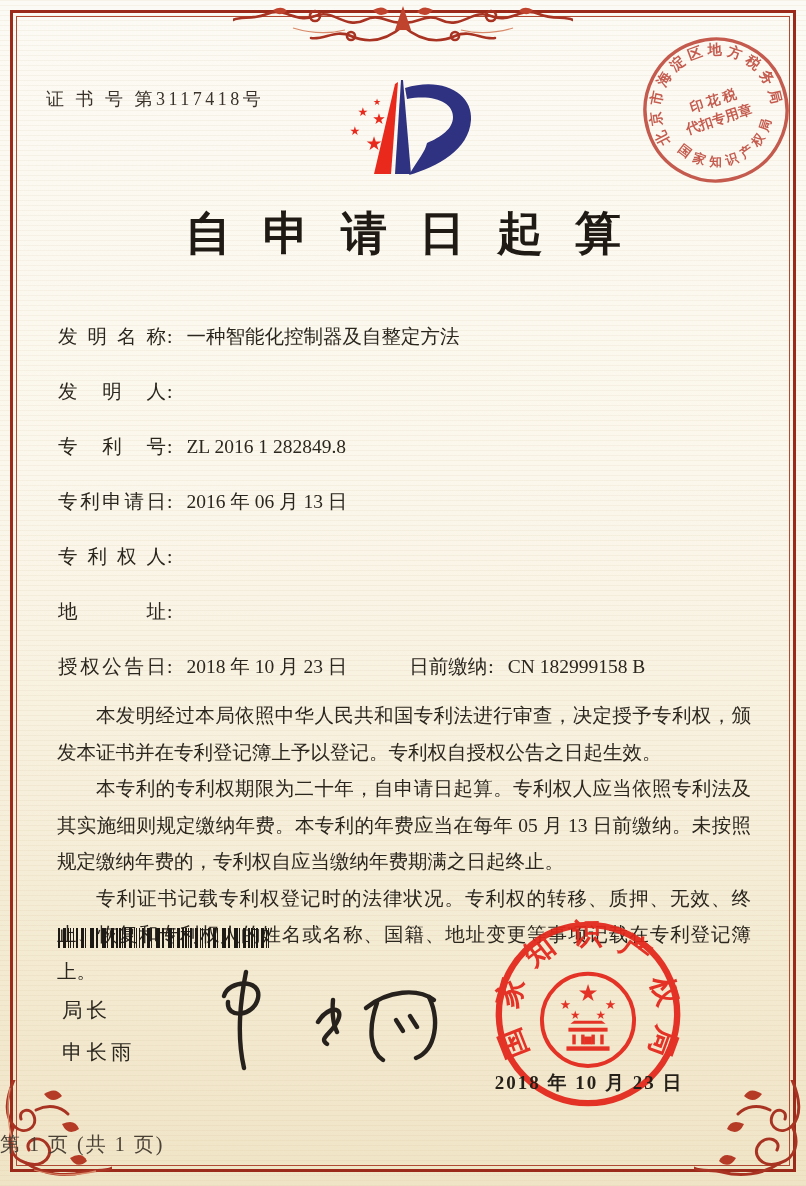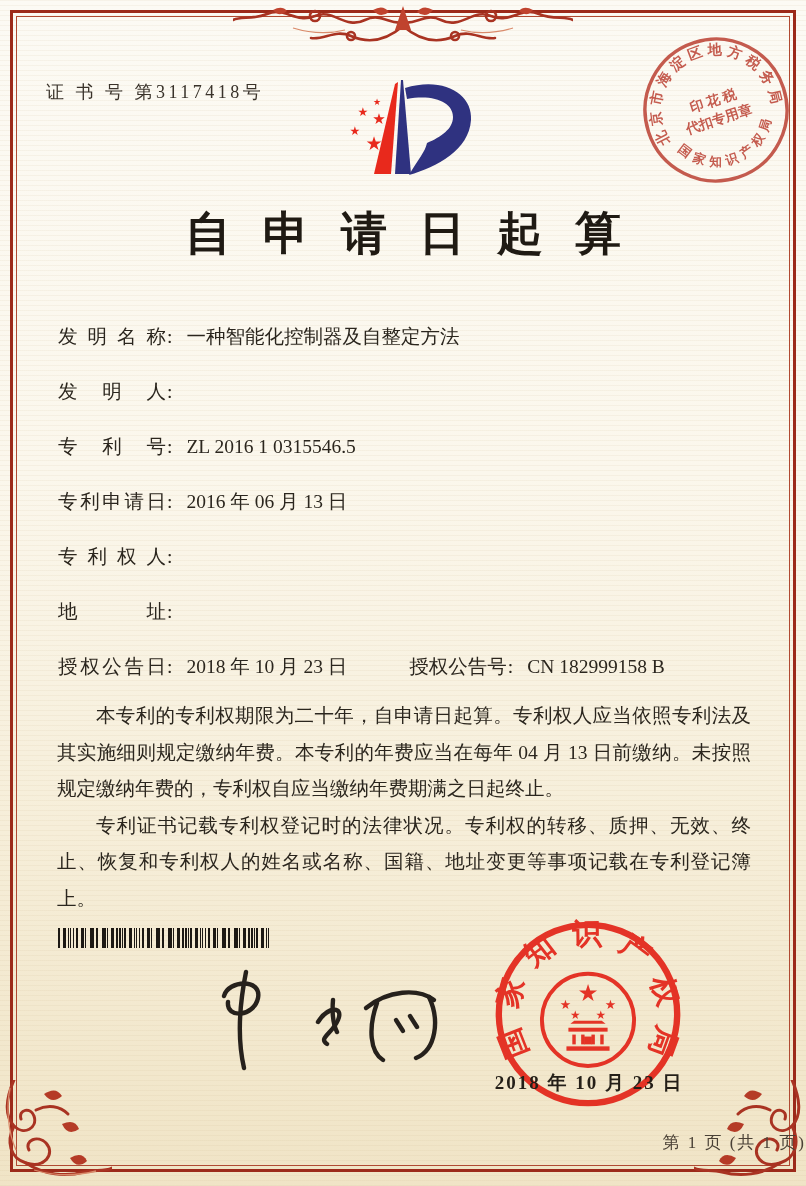--- a/index.html
+++ b/index.html
@@ -10,21 +10,21 @@
       repeating-linear-gradient(180deg, rgba(197,172,126,0.10) 0px, rgba(197,172,126,0.10) 1px, rgba(0,0,0,0) 1px, rgba(0,0,0,0) 5px),
       linear-gradient(180deg,#fcfaf4 0%,#fbf7ec 40%,#f6eed9 70%,#f0e4c6 100%);
   }
   
   .frame-outer{position:absolute;left:10px;top:10px;right:10px;bottom:14px;border:3px solid #9c2a1a;pointer-events:none;}
   .frame-inner{position:absolute;left:16px;top:16px;right:16px;bottom:20px;border:1px solid #b04a32;pointer-events:none;}
   .orn-top{position:absolute;left:233px;top:0px;width:340px;height:54px;}
   .orn-bl{position:absolute;left:0px;top:1080px;width:112px;height:102px;}
   .orn-br{position:absolute;right:0px;top:1080px;width:112px;height:102px;transform:scaleX(-1);}
   
-  .cert-no{position:absolute;left:46px;top:80px;font-size:18px;letter-spacing:3.5px;color:#38claim;color:#39322a;}
+  .cert-no{position:absolute;left:46px;top:87px;font-size:18px;letter-spacing:3.5px;color:#38claim;color:#39322a;}
   .logo{position:absolute;left:327px;top:68px;width:152px;height:126px;}
   .tax-stamp{position:absolute;left:640px;top:34px;width:152px;height:152px;transform:rotate(-18deg);opacity:.88;}
   .title{position:absolute;left:0;top:203px;width:100%;text-align:center;font-size:46px;font-weight:600;
          letter-spacing:32px;text-indent:32px;color:#1f1a13;}
   
   .fields{position:absolute;left:58px;top:322px;width:700px;font-size:19.5px;}
   .frow{display:flex;align-items:center;line-height:30px;margin-bottom:25px;white-space:nowrap;}
   .flabel{display:inline-block;width:108px;text-align:justify;text-align-last:justify;color:#2b261e;}
   .fcolon{margin-left:1px;}
   .fvalue{margin-left:14px;color:#2b261e;}
@@ -35,21 +35,21 @@
   .body p{margin:0;text-indent:2em;}
   
   .barcode{position:absolute;left:58px;top:928px;width:240px;height:20px;display:flex;align-items:stretch;}
   .barcode span{display:block;background:#1d1914;height:100%;flex:none;}
   .officer{position:absolute;left:62px;top:996px;font-size:20.5px;letter-spacing:4px;color:#2b261e;}
   .officer div{margin-bottom:14px;}
   .sig{position:absolute;left:200px;top:962px;width:262px;height:118px;}
   .seal{position:absolute;left:486px;top:916px;width:204px;height:196px;opacity:.93;}
   .seal-date{position:absolute;left:489px;top:1070px;width:200px;text-align:center;font-size:19px;font-weight:600;
              letter-spacing:2px;color:#241f18;}
-  .footer{position:absolute;left:0;top:1131px;width:100%;text-align:right;font-size:17px;letter-spacing:2px;color:#4a4136;}
+  .footer{position:absolute;left:0;top:1131px;width:100%;text-align:left;font-size:20px;letter-spacing:2px;color:#4a4136;}
   .svg-serif{font-family:"Liberation Serif","DejaVu Serif",serif;}
 </style>
 </head>
 <body>
 
 <div class="page">
 
   <div class="frame-outer"></div>
   <div class="frame-inner"></div>
 
@@ -151,49 +151,50 @@
         <span class="fcolon">:</span>
       <span class="fvalue">一种智能化控制器及自整定方法</span>
     </div>
     <div class="frow">
       <span class="flabel">发明人</span>
         <span class="fcolon">:</span>
     </div>
     <div class="frow">
       <span class="flabel">专利号</span>
         <span class="fcolon">:</span>
-      <span class="fvalue">ZL 2016 1 0315546.5</span>
+      <span class="fvalue">ZL 2016 1 282849.8</span>
     </div>
     <div class="frow">
       <span class="flabel">专利申请日</span>
         <span class="fcolon">:</span>
       <span class="fvalue">2016 年 06 月 13 日</span>
     </div>
     <div class="frow">
       <span class="flabel">专利权人</span>
         <span class="fcolon">:</span>
     </div>
     <div class="frow">
       <span class="flabel">地址</span>
         <span class="fcolon">:</span>
     </div>
     <div class="frow">
       <span class="flabel">授权公告日</span>
         <span class="fcolon">:</span>
       <span class="fvalue">2018 年 10 月 23 日</span>
       <span class="fgroup2">
-        <span class="flabel2">授权公告号</span>
+        <span class="flabel2">日前缴纳</span>
           <span class="fcolon">:</span>
         <span class="fvalue">CN 182999158 B</span>
       </span>
     </div>
   </div>
 
   <div class="body">
-    <p>本专利的专利权期限为二十年，自申请日起算。专利权人应当依照专利法及其实施细则规定缴纳年费。本专利的年费应当在每年 04 月 13 日前缴纳。未按照规定缴纳年费的，专利权自应当缴纳年费期满之日起终止。</p>
+    <p>本发明经过本局依照中华人民共和国专利法进行审查，决定授予专利权，颁发本证书并在专利登记簿上予以登记。专利权自授权公告之日起生效。</p>
+    <p>本专利的专利权期限为二十年，自申请日起算。专利权人应当依照专利法及其实施细则规定缴纳年费。本专利的年费应当在每年 05 月 13 日前缴纳。未按照规定缴纳年费的，专利权自应当缴纳年费期满之日起终止。</p>
     <p>专利证书记载专利权登记时的法律状况。专利权的转移、质押、无效、终止、恢复和专利权人的姓名或名称、国籍、地址变更等事项记载在专利登记簿上。</p>
   </div>
 
   <div class="barcode">
       <span style="width:2px;margin-right:3px"></span>
       <span style="width:3px;margin-right:2px"></span>
       <span style="width:1px;margin-right:1px"></span>
       <span style="width:1px;margin-right:2px"></span>
       <span style="width:1px;margin-right:2px"></span>
       <span style="width:2px;margin-right:3px"></span>
@@ -238,20 +239,24 @@
       <span style="width:3px;margin-right:2px"></span>
       <span style="width:2px;margin-right:1px"></span>
       <span style="width:2px;margin-right:1px"></span>
       <span style="width:1px;margin-right:1px"></span>
       <span style="width:2px;margin-right:3px"></span>
       <span style="width:3px;margin-right:2px"></span>
       <span style="width:1px;margin-right:1px"></span>
       <span style="width:1px;margin-right:2px"></span>
     </div>
 
+  <div class="officer">
+    <div>局长</div>
+    <div>申长雨</div>
+  </div>
 
   <svg class="sig" viewBox="0 0 262 118">
     <g stroke="#26211c" stroke-width="4.4" fill="none" stroke-linecap="round" stroke-linejoin="round">
       <path d="M46,10 C40,40 37,76 44,106"></path>
       <path d="M24,34 C28,18 62,16 58,36 C54,55 26,57 28,40"></path>
       <path d="M118,60 C128,44 144,44 138,58 C132,72 118,76 127,82"></path>
       <path d="M133,38 C132,50 133,62 137,70"></path>
       <path d="M166,46 C188,28 218,26 234,38"></path>
       <path d="M177,41 C168,66 170,90 183,98"></path>
       <path d="M229,35 C240,58 236,88 216,96"></path>

